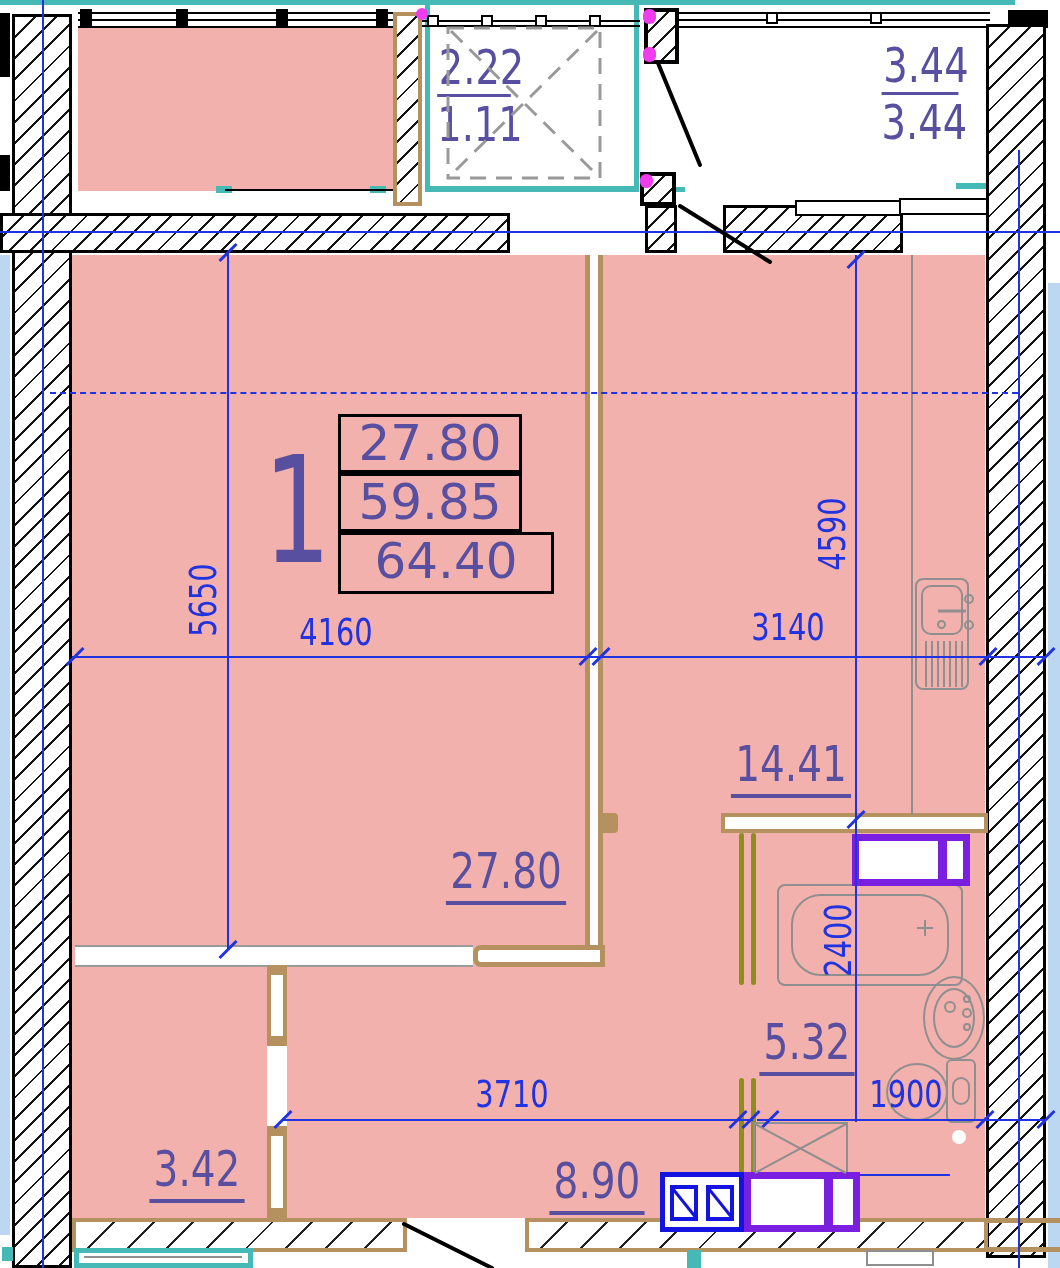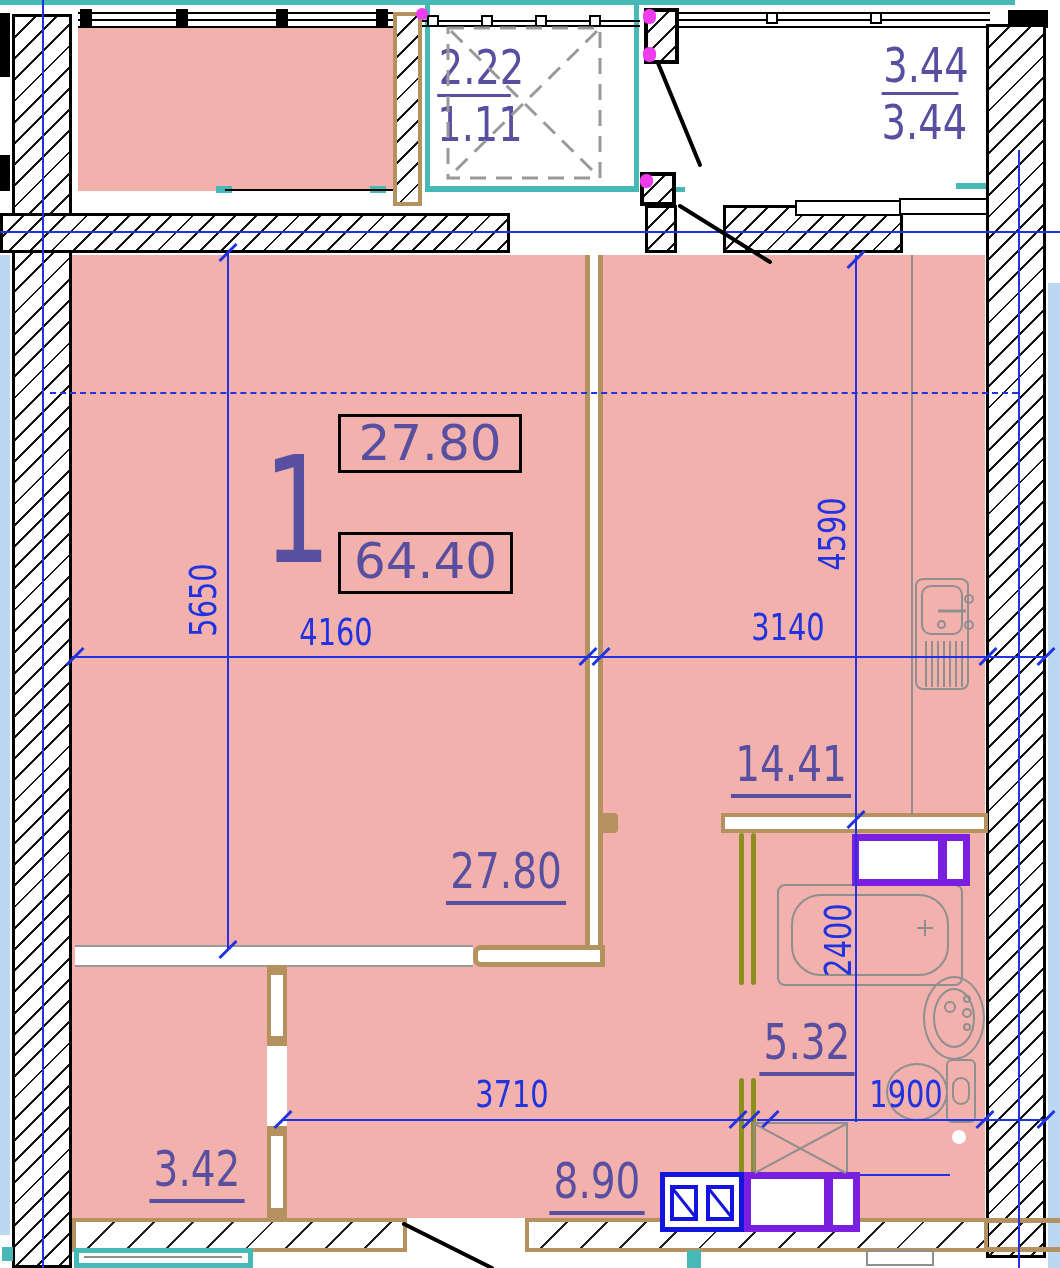--- a/index.html
+++ b/index.html
@@ -195,21 +195,22 @@
     <div class="top">2.22</div>
     <div class="bot">1.11</div>
   </div>
   <div class="abs frac" style="left:872px;top:40px;width:96px;">
     <div class="top">3.44</div>
     <div class="bot">3.44</div>
   </div>
 
   <div class="abs unitnum" style="left:252px;top:436px;width:80px;height:160px;">1</div>
   <div class="abs tblrow" style="left:338px;top:414px;width:184px;height:59px;">27.80</div>
-  <div class="abs tblrow" style="left:338px;top:532px;width:175px;height:62px;">64.40</div>
+  <div class="abs tblrow" style="left:338px;top:473px;width:184px;height:59px;">59.85</div>
+  <div class="abs tblrow" style="left:338px;top:532px;width:216px;height:62px;">64.40</div>
 
   <svg class="abs" style="left:0;top:0;" width="1060" height="1268" viewBox="0 0 1060 1268">
     <rect x="448" y="28" width="152" height="150" fill="none" stroke="#999999" stroke-width="3" stroke-dasharray="16 10"></rect>
     <line x1="451" y1="31" x2="597" y2="175" stroke="#999999" stroke-width="3" stroke-dasharray="16 10"></line>
     <line x1="597" y1="31" x2="451" y2="175" stroke="#999999" stroke-width="3" stroke-dasharray="16 10"></line>
     <line x1="658" y1="63" x2="700" y2="165" stroke="#000" stroke-width="4" stroke-linecap="round"></line>
     <line x1="680" y1="206" x2="770" y2="262" stroke="#000" stroke-width="4" stroke-linecap="round"></line>
     <line x1="404" y1="1224" x2="492" y2="1268" stroke="#000" stroke-width="4" stroke-linecap="round"></line>
     <line x1="673" y1="1189" x2="697" y2="1219" stroke="#1414e0" stroke-width="3"></line>
     <line x1="709" y1="1189" x2="733" y2="1219" stroke="#1414e0" stroke-width="3"></line>

